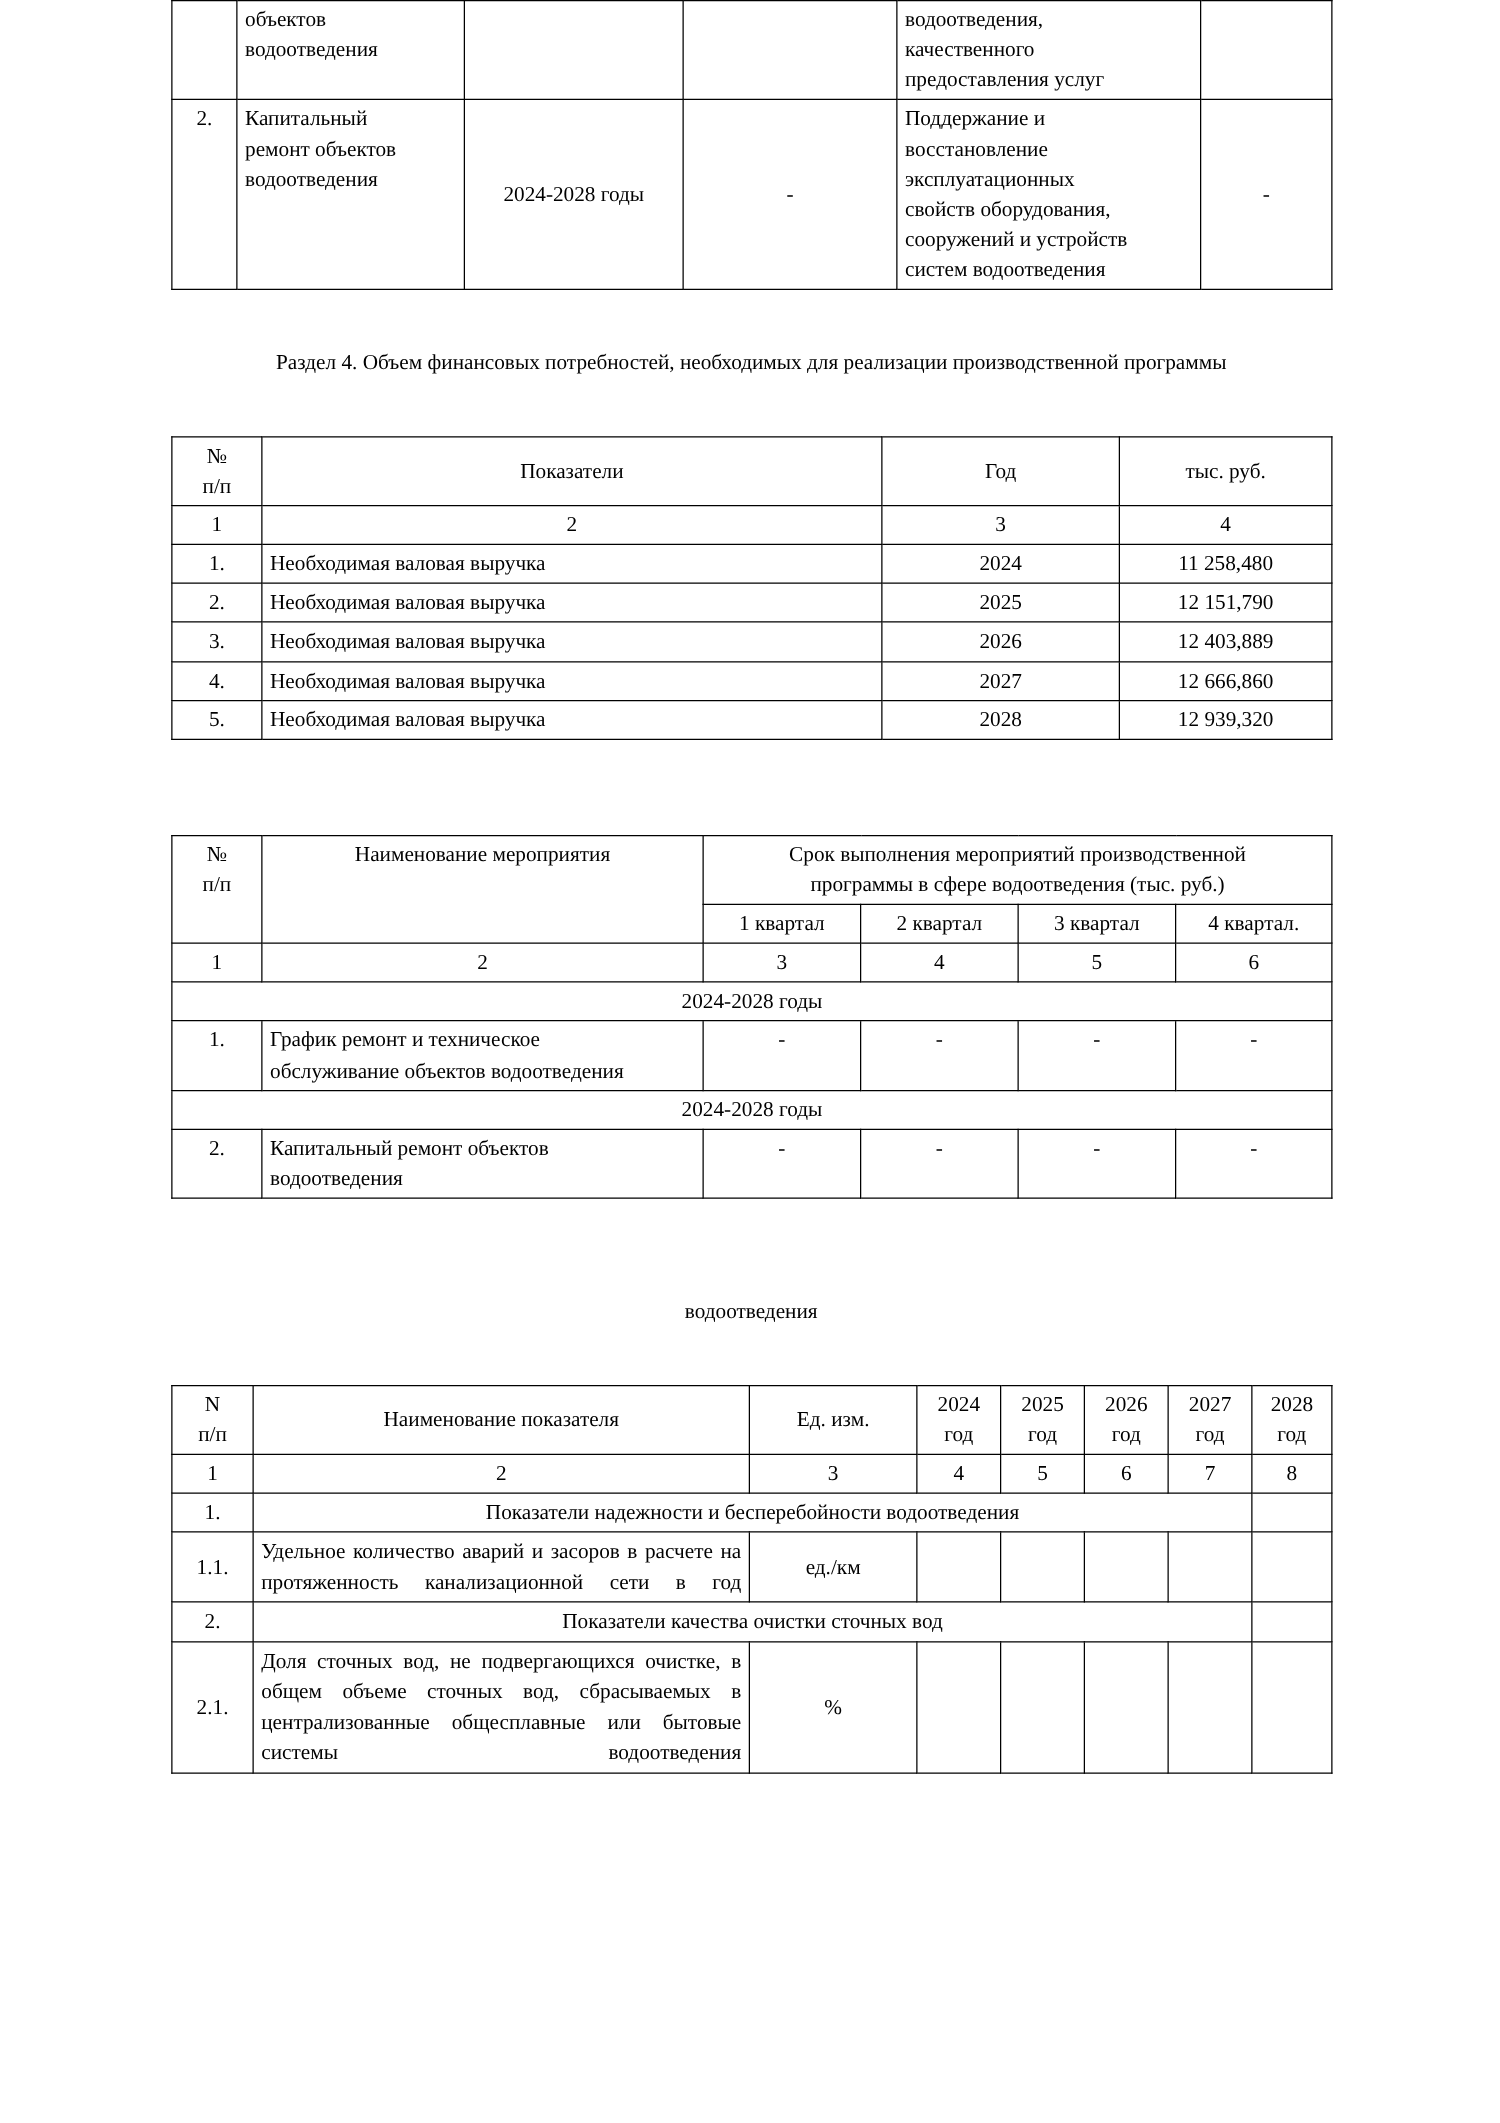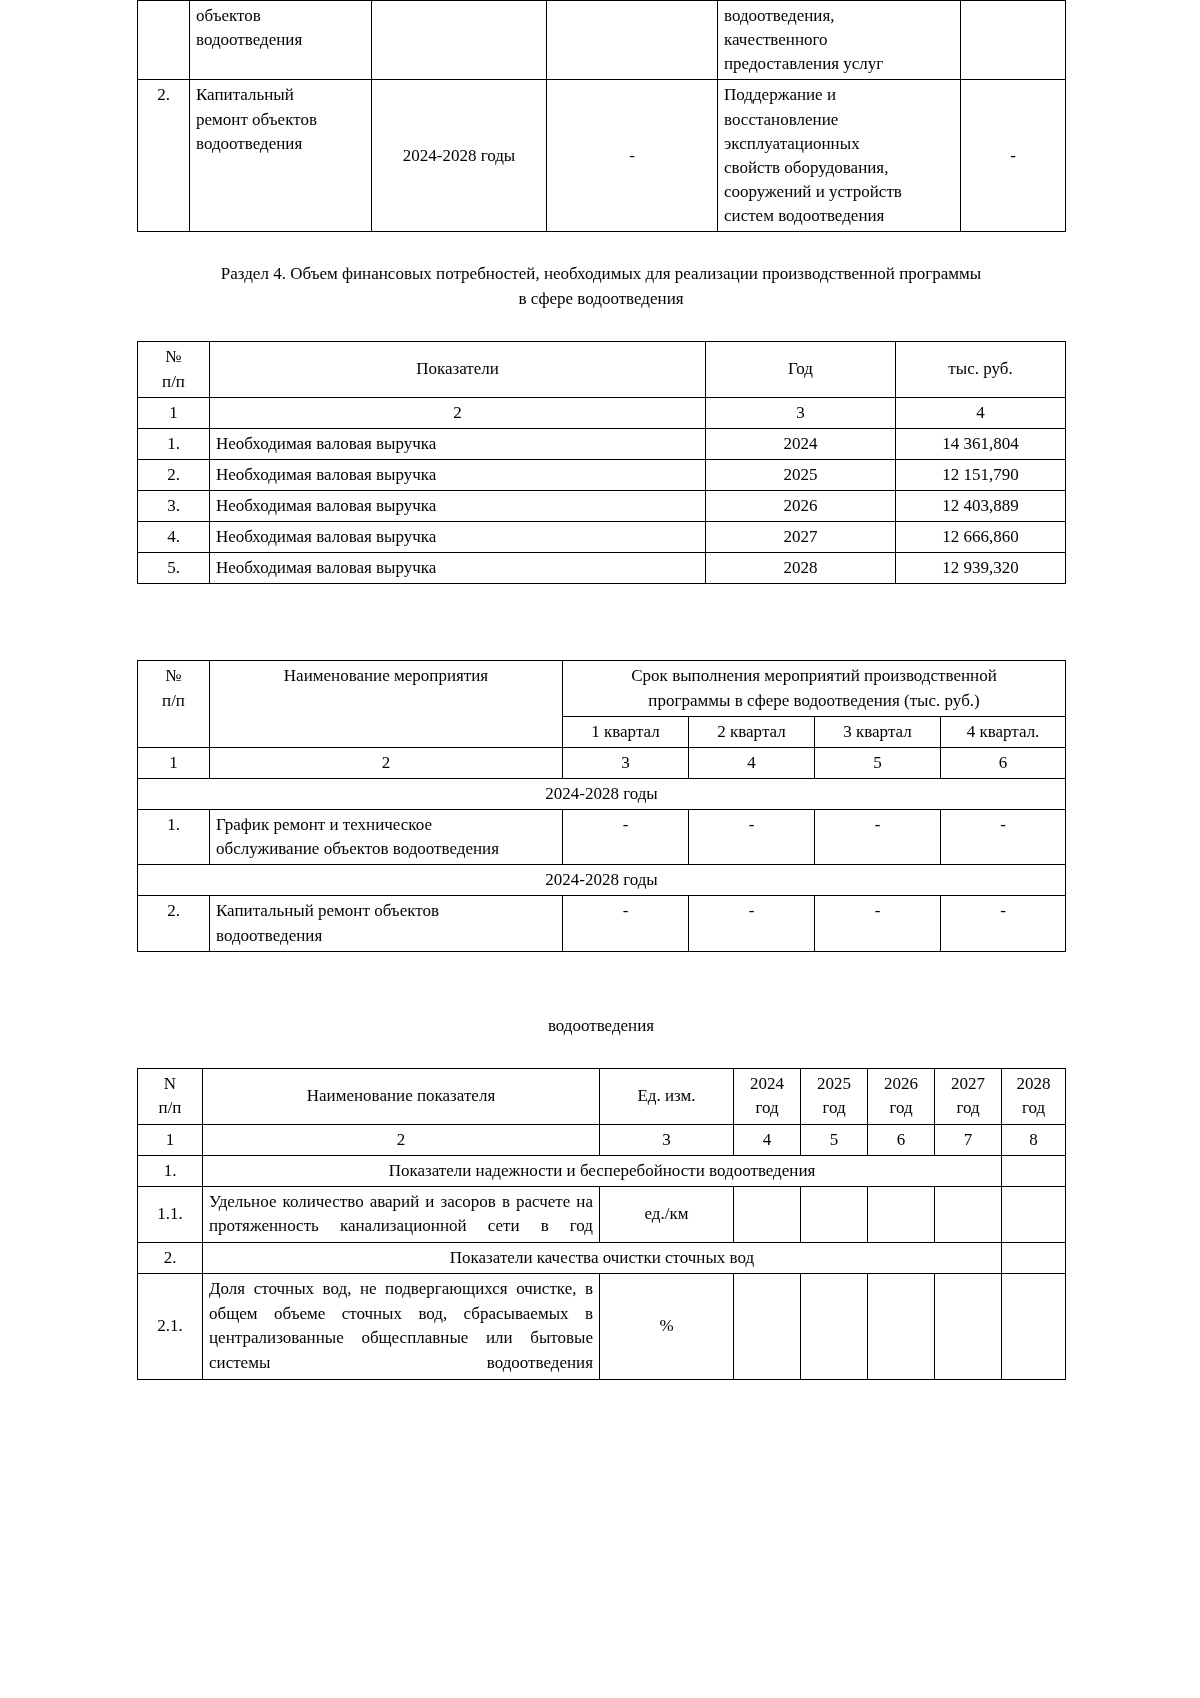--- a/index.html
+++ b/index.html
@@ -49,21 +49,21 @@
   .vm { vertical-align: middle; }
 
   
   #t1 { margin-top: 0; }
   #t1 td { height: auto; margin-top: 20px; }
 
   .section-title {
     text-align: center;
     font-size: 17px;
     line-height: 1.45;
-    margin: 0;
+    margin: 16px;
     padding: 0;
   }
   .gap-md { height: 30px; }
   .gap-lg { height: 46px; }
   .gap-xl { height: 62px; }
 
   .tall-cell { line-height: 1.45; }
 </style>
 </head>
 <body>
@@ -107,21 +107,20 @@
 систем водоотведения</td>
         <td class="c vm" style="white-space:pre-line">-</td>
       </tr>
     </tbody>
   </table>
 
   <div class="gap-md"></div>
 
   <div class="section-title">
     <div>Раздел 4. Объем финансовых потребностей, необходимых для реализации производственной программы</div>
-    <div>в сфере водоотведения</div>
   </div>
 
   <div class="gap-md"></div>
 
   <table id="t4">
     <colgroup>
       <col style="width:72px">
       <col style="width:496px">
       <col style="width:190px">
       <col style="width:170px">
@@ -139,21 +138,21 @@
       <tr>
         <td class="c">1</td>
         <td class="c">2</td>
         <td class="c">3</td>
         <td class="c">4</td>
       </tr>
       <tr>
         <td class="c">1.</td>
         <td class="l">Необходимая валовая выручка</td>
         <td class="c">2024</td>
-        <td class="c">14 361,804</td>
+        <td class="c">11 258,480</td>
       </tr>
       <tr>
         <td class="c">2.</td>
         <td class="l">Необходимая валовая выручка</td>
         <td class="c">2025</td>
         <td class="c">12 151,790</td>
       </tr>
       <tr>
         <td class="c">3.</td>
         <td class="l">Необходимая валовая выручка</td>

